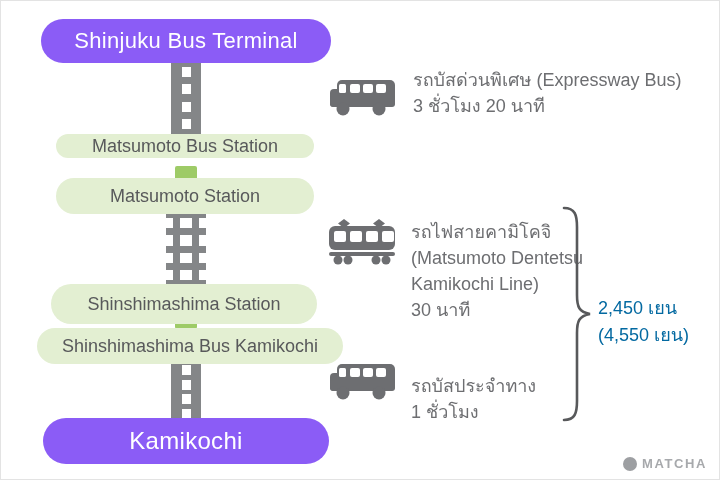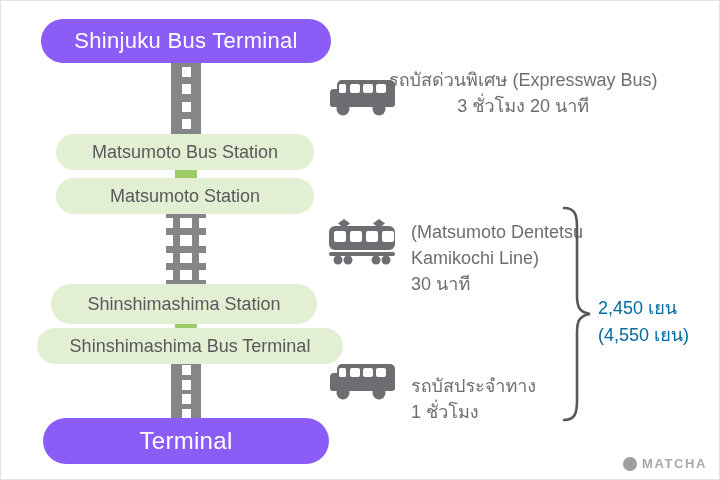--- a/index.html
+++ b/index.html
@@ -64,48 +64,48 @@
     <div class="dash"></div>
     <div class="dash"></div>
     <div class="dash"></div>
   </div>
 
   <div class="connector" style="left:174px;top:165px;width:22px;height:14px;"></div>
   <div class="connector" style="left:174px;top:314px;width:22px;height:14px;"></div>
 
   <div class="pill major" style="left:40px;top:18px;width:290px;height:44px;font-size:22px;">Shinjuku Bus Terminal</div>
 
-  <div class="pill minor" style="left:55px;top:133px;width:258px;height:36px;">Matsumoto Bus Station</div>
+  <div class="pill minor" style="left:55px;top:133px;width:258px;height:24px;">Matsumoto Bus Station</div>
 
   <div class="pill minor" style="left:55px;top:177px;width:258px;height:36px;">Matsumoto Station</div>
 
   <div class="pill minor" style="left:50px;top:283px;width:266px;height:40px;">Shinshimashima Station</div>
 
-  <div class="pill minor" style="left:36px;top:327px;width:306px;height:36px;">Shinshimashima Bus Terminal</div>
+  <div class="pill minor" style="left:36px;top:327px;width:306px;height:36px;">Shinshimashima Bus Kamikochi</div>
 
-  <div class="pill major" style="left:42px;top:417px;width:286px;height:46px;font-size:24px;">Terminal</div>
+  <div class="pill major" style="left:42px;top:417px;width:286px;height:46px;font-size:24px;">Kamikochi</div>
 
   <div class="seg-icon" style="left:328px;top:76px;">
     <svg width="68" height="40" viewBox="0 0 68 40">
       <g fill="#6d6e71">
         <rect x="8" y="3" width="58" height="27" rx="5"></rect>
         <rect x="1" y="12" width="14" height="18" rx="4"></rect>
         <rect x="1" y="19" width="65" height="11" rx="3"></rect>
         <circle cx="14" cy="32" r="6.5"></circle>
         <circle cx="50" cy="32" r="6.5"></circle>
       </g>
       <g fill="#ffffff">
         <rect x="10" y="7" width="7" height="9" rx="1.5"></rect>
         <rect x="21" y="7" width="10" height="9" rx="2"></rect>
         <rect x="34" y="7" width="10" height="9" rx="2"></rect>
         <rect x="47" y="7" width="10" height="9" rx="2"></rect>
       </g>
     </svg>
   </div>
-  <div class="seg-text" style="left:388px;top:66px;text-align:center;">
+  <div class="seg-text" style="left:412px;top:66px;">
     <div>รถบัสด่วนพิเศษ (Expressway Bus)</div>
     <div>3 ชั่วโมง 20 นาที</div>
   </div>
 
   <div class="seg-icon" style="left:328px;top:218px;">
     <svg width="66" height="46" viewBox="0 0 66 46">
       <g fill="#6d6e71">
         <path d="M15 0 L21 4.5 L15 9 L9 4.5 Z"></path>
         <path d="M50 0 L56 4.5 L50 9 L44 4.5 Z"></path>
         <rect x="0" y="7" width="66" height="24" rx="6"></rect>
@@ -117,20 +117,21 @@
       </g>
       <g fill="#ffffff">
         <rect x="5" y="12" width="12" height="11" rx="2"></rect>
         <rect x="21" y="12" width="12" height="11" rx="2"></rect>
         <rect x="37" y="12" width="12" height="11" rx="2"></rect>
         <rect x="53" y="12" width="12" height="11" rx="2"></rect>
       </g>
     </svg>
   </div>
   <div class="seg-text" style="left:410px;top:218px;">
+    <div>รถไฟสายคามิโคจิ</div>
     <div>(Matsumoto Dentetsu</div>
     <div>Kamikochi Line)</div>
     <div>30 นาที</div>
   </div>
 
   <div class="seg-icon" style="left:328px;top:360px;">
     <svg width="68" height="40" viewBox="0 0 68 40">
       <g fill="#6d6e71">
         <rect x="8" y="3" width="58" height="27" rx="5"></rect>
         <rect x="1" y="12" width="14" height="18" rx="4"></rect>

